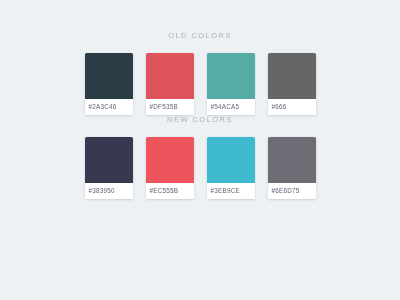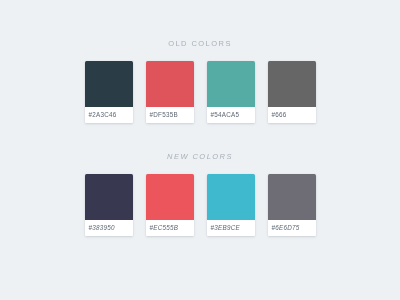--- a/index.html
+++ b/index.html
@@ -13,31 +13,29 @@
     font-family: "Liberation Sans", sans-serif;
     overflow: hidden;
   }
   .board {
     width: 400px;
     height: 300px;
     box-sizing: border-box;
     display: flex;
     flex-direction: column;
     align-items: center;
-    padding-top: 39px;
+    padding-top: 31px;
   }
   .section {
     display: flex;
     flex-direction: column;
     align-items: center;
     width: 100%;
   }
   .section + .section {
-    margin-top: 29px;
-    font-style: italic;
   }
   .section-title {
     font-size: 7.5px;
     letter-spacing: 1.45px;
     color: #a9b0b8;
     text-transform: uppercase;
     font-weight: 400;
     line-height: 10px;
     margin: 0 0 12px 0;
     text-align: center;

